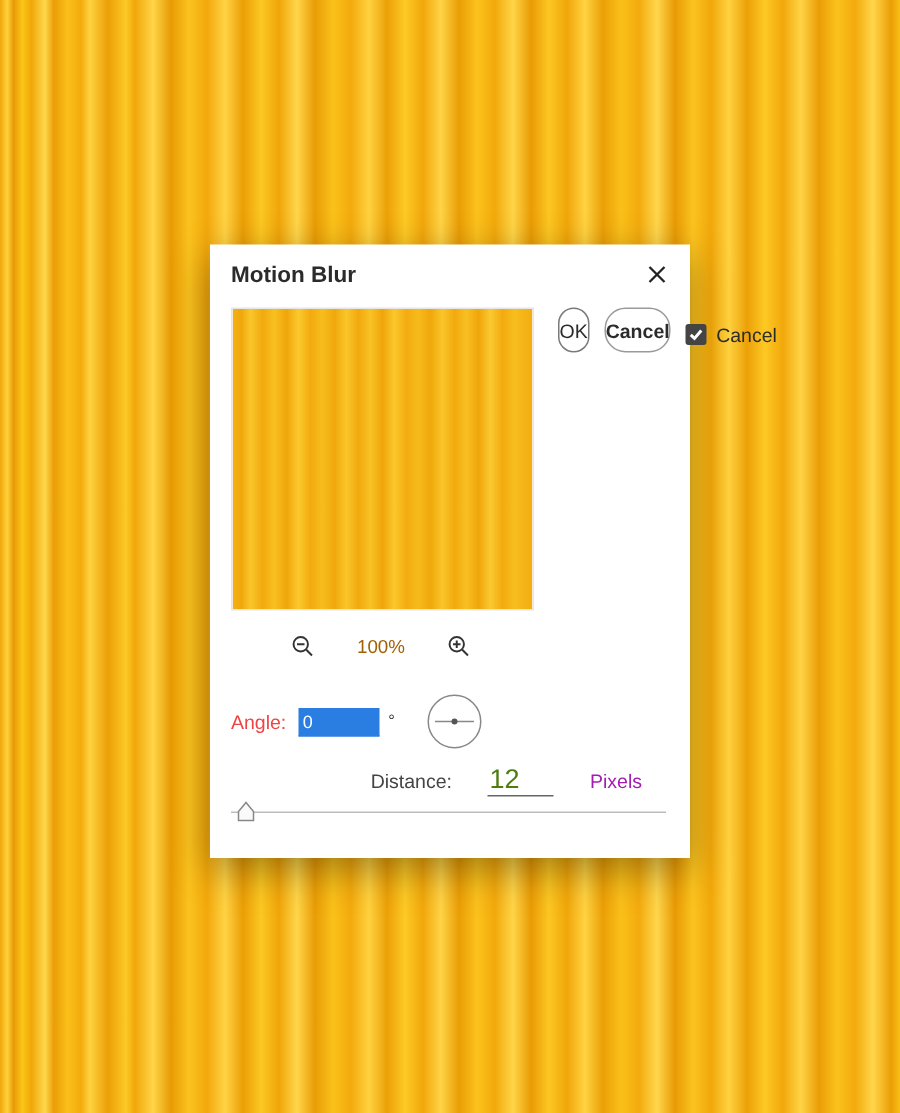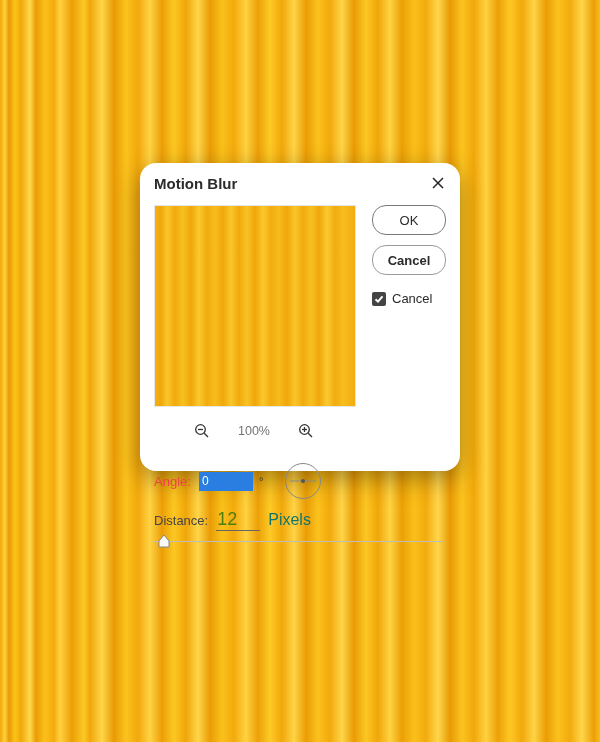--- a/index.html
+++ b/index.html
@@ -1,45 +1,45 @@
 <!DOCTYPE html>
 <html><head>
 <meta charset="utf-8">
 <style>
   html,body{margin:0;padding:0;width:600px;height:742px;overflow:hidden;font-family:"Segoe UI",Tahoma,Arial,sans-serif;font-size:13px;color:#2b2b2b;}
   .bg{position:absolute;inset:0;}
   .bg svg{width:100%;height:100%;display:block;}
-  .dialog{position:absolute;left:140px;top:163px;width:320px;height:308px;background:#fff;box-shadow:0 8px 24px rgba(0,0,0,.35);border-radius:16px;}
+  .dialog{position:absolute;left:140px;top:163px;width:320px;height:409px;background:#fff;box-shadow:0 8px 24px rgba(0,0,0,.35);}
   .titlebar{display:flex;align-items:center;justify-content:space-between;height:40px;padding:0 14px;}
   .title{font-weight:700;font-size:15px;}
   .close{width:16px;height:16px;display:flex;align-items:center;justify-content:center;cursor:pointer;}
   .close svg{width:12px;height:12px;stroke:#222;stroke-width:1.5;}
   .body{position:relative;padding:0 14px;}
   .preview-box{position:absolute;left:14px;top:2px;width:200px;height:200px;border:1px solid #e6e6e6;overflow:hidden;}
   .preview-box svg{width:100%;height:100%;display:block;}
-  .side{position:absolute;right:14px;top:2px;width:74px;display:flex;flex-direction:column;gap:10px;align-items:stretch;}
+  .side{position:absolute;right:14px;top:2px;width:74px;display:flex;flex-direction:row;gap:10px;align-items:stretch;}
   .pill{height:28px;border:1px solid #9a9a9a;border-radius:14px;background:#fff;display:flex;align-items:center;justify-content:center;font-size:13px;color:#2b2b2b;cursor:pointer;font-weight:bold;}
   .pill.ok{font-weight:400;border-color:#7a7a7a;}
   .check-row{display:flex;align-items:center;gap:6px;margin-top:6px;}
   .chk{width:14px;height:14px;background:#444;border-radius:2px;display:flex;align-items:center;justify-content:center;}
   .chk svg{width:10px;height:10px;stroke:#fff;stroke-width:2;fill:none;}
-  .zoom-row{position:absolute;left:14px;top:214px;width:200px;height:28px;display:flex;align-items:center;justify-content:center;gap:28px;color:#737373;font-size:12.5px;}
+  .zoom-row{position:absolute;left:14px;top:214px;width:200px;height:28px;display:flex;align-items:center;justify-content:center;gap:28px;color:#a16207;font-size:12.5px;}
   .zicon{width:16px;height:16px;cursor:pointer;}
   .zicon svg{width:16px;height:16px;stroke:#333;fill:none;stroke-width:1.3;}
   .angle-row{position:absolute;left:14px;top:260px;width:290px;height:36px;display:flex;align-items:center;}
   .lbl{font-size:13px;color:#ef4444;}
   .angle-input{margin-left:8px;width:48px;height:18px;border:none;border-bottom:1.5px solid #2a7de1;color:#fff;background:#2a7de1;text-align:left;padding:0 3px;font-size:12px;line-height:18px;display:inline-block;}
   .deg{margin-left:6px;font-size:11px;color:#333;}
   .dial{margin-left:22px;width:34px;height:34px;border:1px solid #888;border-radius:50%;position:relative;cursor:pointer;}
   .dial .hline{position:absolute;top:50%;left:4px;right:4px;border-top:1px solid #888;transform:translateY(-0.5px);}
   .dial .dot{position:absolute;width:4px;height:4px;border-radius:50%;background:#555;top:50%;left:50%;transform:translate(-50%,-50%);}
-  .dist-row{position:absolute;left:14px;top:306px;width:290px;height:22px;display:flex;align-items:baseline;justify-content:flex-start;gap:8px;}
+  .dist-row{position:absolute;left:14px;top:306px;width:290px;height:22px;display:flex;align-items:baseline;justify-content:flex-end;gap:24px;}
   .dist-label{font-size:13px;color:#444;}
   .dist-input{width:42px;border:none;border-bottom:1px solid #666;font-size:18px;color:#4d7c0f;padding:0 1px;display:inline-block;}
-  .px-label{font-size:16px;color:#0f766e;margin-right:2px;}
+  .px-label{font-size:13px;color:#a21caf;margin-right:16px;}
   .slider{position:absolute;left:14px;top:332px;width:290px;height:22px;}
   .slider .track{position:absolute;top:6px;left:0;right:0;height:1px;background:#bdbdbd;}
   .slider .thumb{position:absolute;top:-1px;left:4px;width:12px;height:14px;cursor:pointer;}
   .slider .thumb svg{width:12px;height:14px;display:block;}
 </style>
 </head>
 <body>
 
 <div class="bg">
 <svg viewBox="0 0 600 742" preserveAspectRatio="none">

